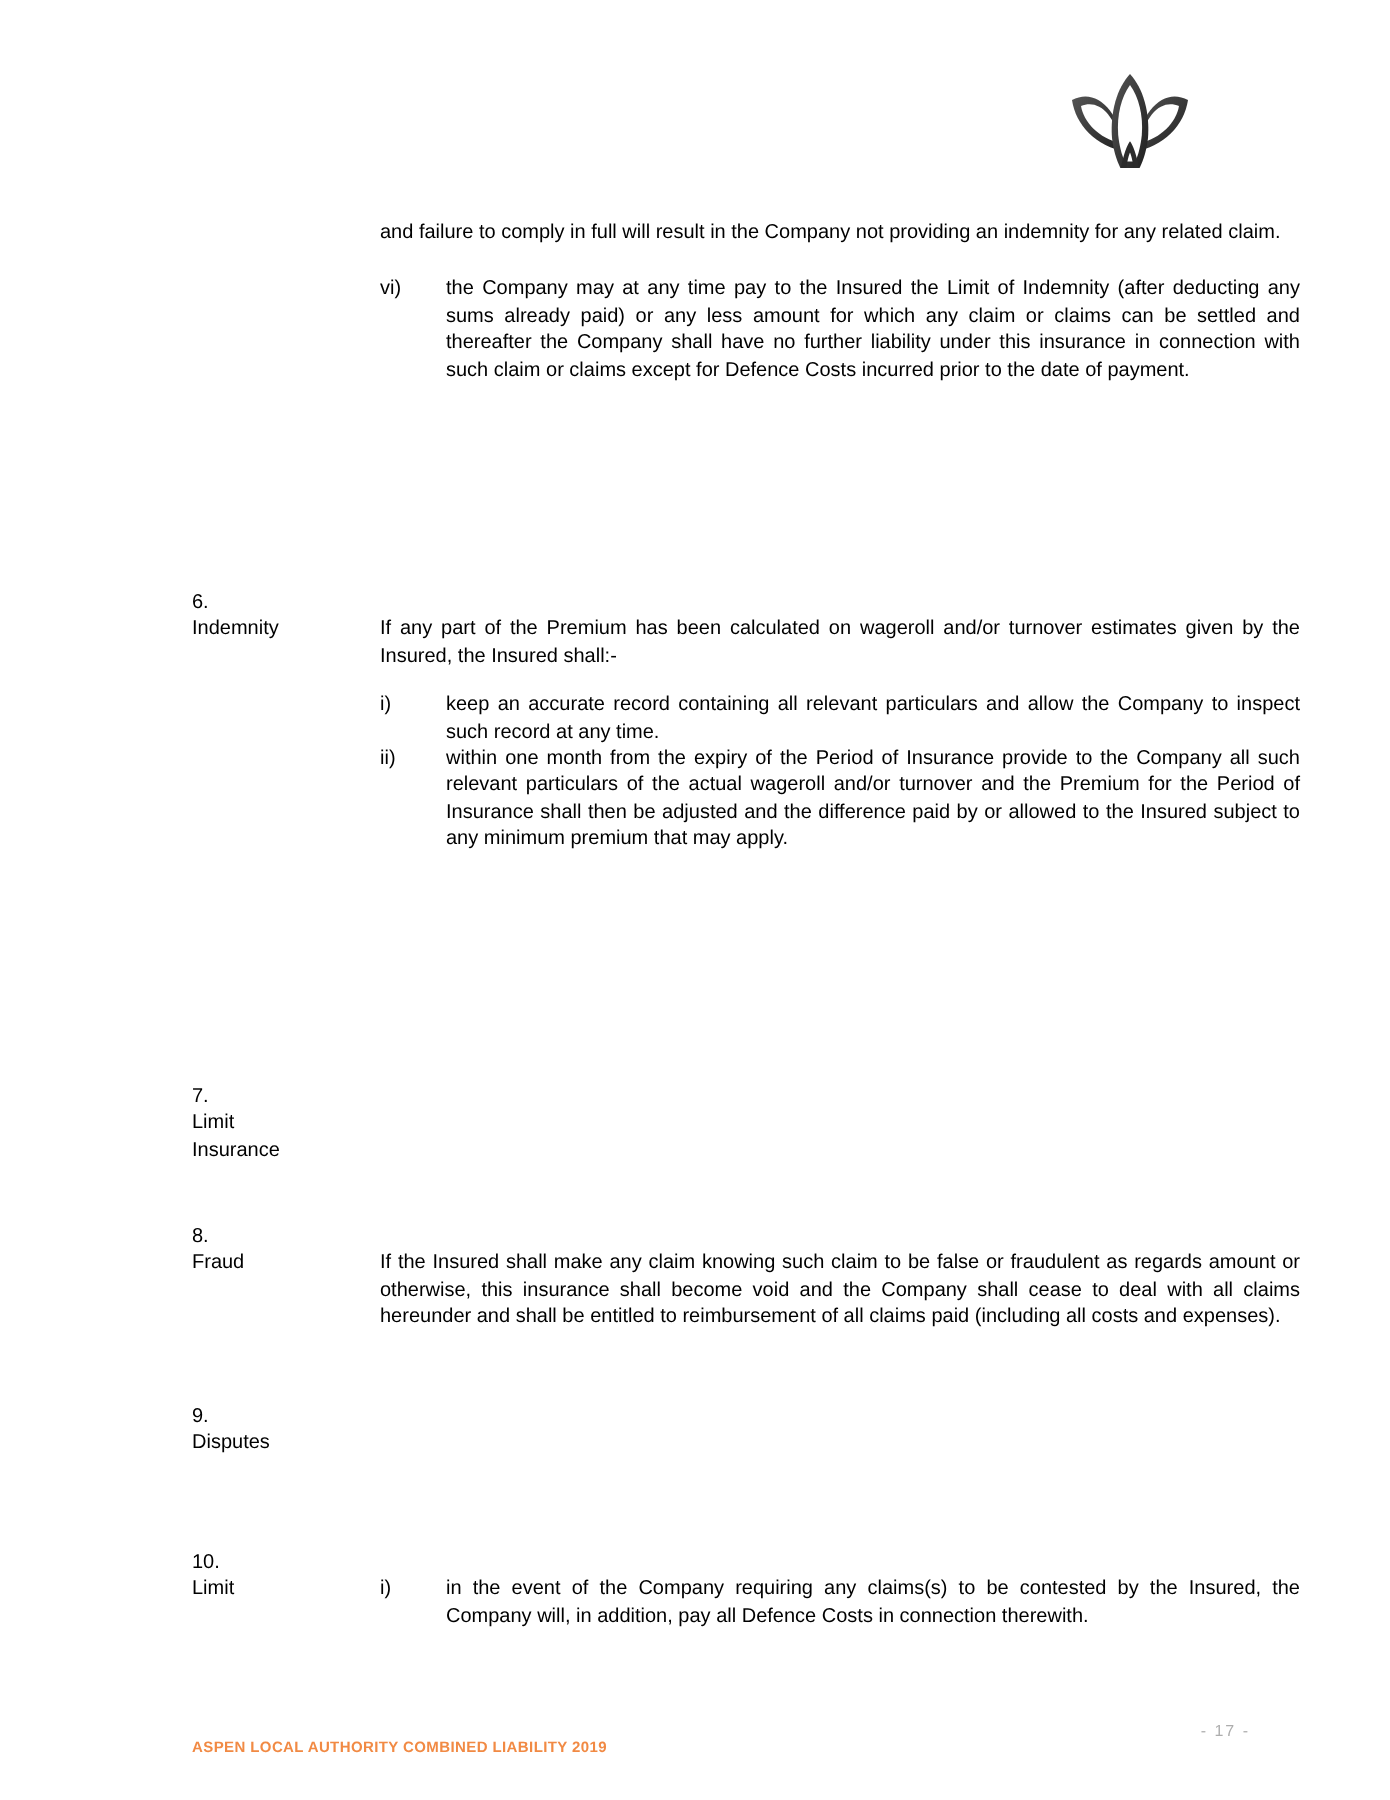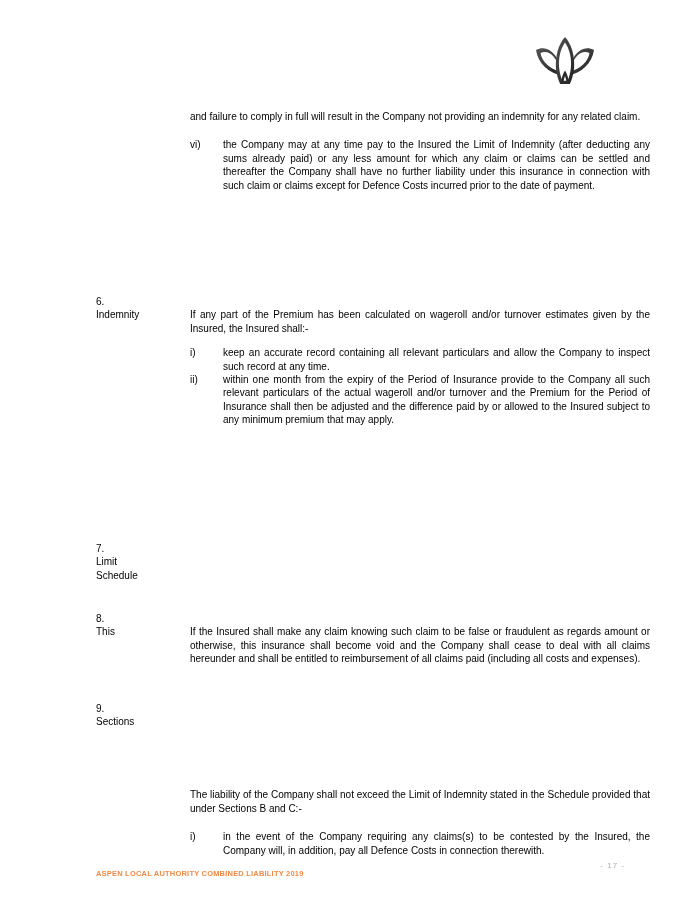--- a/index.html
+++ b/index.html
@@ -92,44 +92,47 @@
           <div class="just">within one month from the expiry of the Period of Insurance provide to the Company all such relevant particulars of the actual wageroll and/or turnover and the Premium for the Period of Insurance shall then be adjusted and the difference paid by or allowed to the Insured subject to any minimum premium that may apply.</div>
         </div>
       </div>
     </div>
   </div>
 
   <div class="block" style="top:542px">
     <div class="label-col">
       <div>7.</div>
       <div>Limit</div>
-      <div>Schedule</div>
+      <div>Insurance</div>
     </div>
   </div>
 
   <div class="block" style="top:612px">
     <div class="label-col">
       <div>8.</div>
-      <div>This</div>
+      <div>Fraud</div>
     </div>
     <div class="body-col pad1">
       <p class="just">If the Insured shall make any claim knowing such claim to be false or fraudulent as regards amount or otherwise, this insurance shall become void and the Company shall cease to deal with all claims hereunder and shall be entitled to reimbursement of all claims paid (including all costs and expenses).</p>
     </div>
   </div>
 
   <div class="block" style="top:702px">
     <div class="label-col">
       <div>9.</div>
-      <div>Sections</div>
+      <div>Disputes</div>
     </div>
   </div>
 
   <div class="block" style="top:775px">
+    <div class="label-col">
+      <div>10.</div>
+      <div>Limit</div>
+    </div>
     <div class="body-col pad1">
-      <p class="just mb15">The liability of the Company shall not exceed the Limit of Indemnity stated in the Schedule provided that under Sections B and C:-</p>
       <div class="list">
         <div class="li">
           <span class="marker">i)</span>
           <div class="just">in the event of the Company requiring any claims(s) to be contested by the Insured, the Company will, in addition, pay all Defence Costs in connection therewith.</div>
         </div>
       </div>
     </div>
   </div>
 
   <div class="footer-brand" style="color:#F18A44">ASPEN LOCAL AUTHORITY COMBINED LIABILITY 2019</div>

